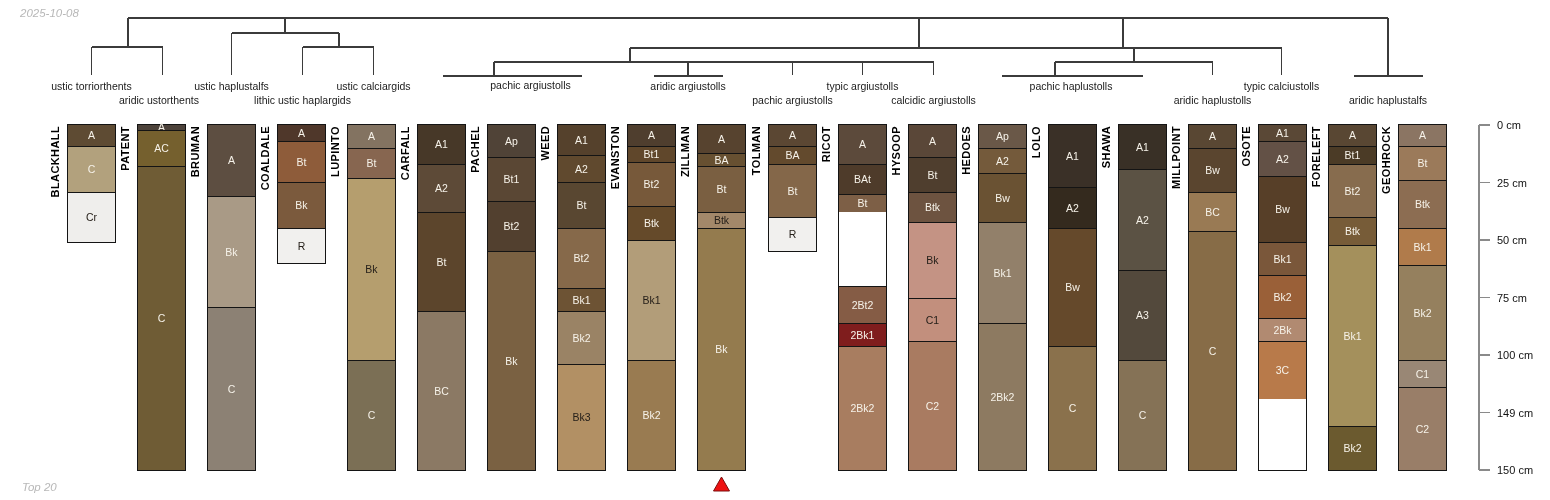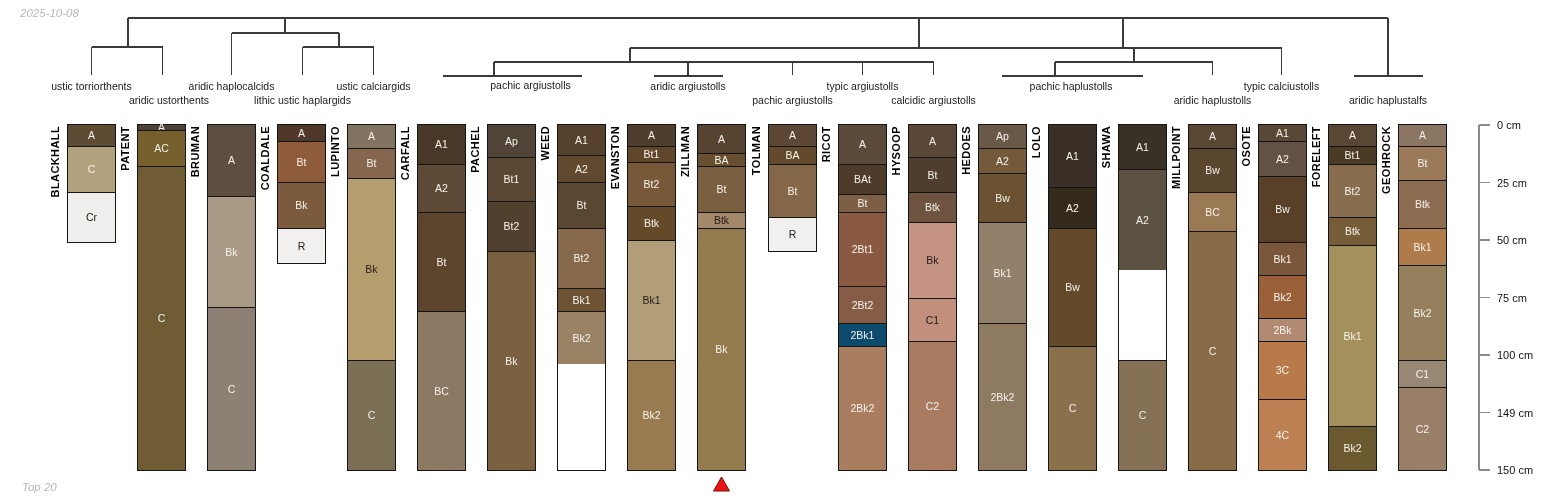--- a/index.html
+++ b/index.html
@@ -67,22 +67,22 @@
       <line x1="1055" y1="62" x2="1212.5" y2="62" stroke="#3b3b3b" stroke-width="1.1" shape-rendering="crispEdges"></line>
       <line x1="1055" y1="62" x2="1055" y2="76" stroke="#3b3b3b" stroke-width="1.1" shape-rendering="crispEdges"></line>
       <line x1="1212.5" y1="62" x2="1212.5" y2="75" stroke="#3b3b3b" stroke-width="1.1" shape-rendering="crispEdges"></line>
       <line x1="442.5" y1="76" x2="581.5" y2="76" stroke="#3b3b3b" stroke-width="1.1" shape-rendering="crispEdges"></line>
       <line x1="653.5" y1="76" x2="722.5" y2="76" stroke="#3b3b3b" stroke-width="1.1" shape-rendering="crispEdges"></line>
       <line x1="1002" y1="76" x2="1142.5" y2="76" stroke="#3b3b3b" stroke-width="1.1" shape-rendering="crispEdges"></line>
       <line x1="1353.5" y1="76" x2="1422.5" y2="76" stroke="#3b3b3b" stroke-width="1.1" shape-rendering="crispEdges"></line>
     </svg>
   <div id="taxa-layer">
       <div class="taxon" style="left: 91.5px; top: 81px; color: rgb(26, 26, 26);">ustic torriorthents</div>
-      <div class="taxon" style="left: 169px; top: 95px; color: rgb(26, 26, 26);">aridic ustorthents</div>
-      <div class="taxon" style="left: 231.5px; top: 81px; color: rgb(26, 26, 26);">aridic haplocalcids</div>
+      <div class="taxon" style="left: 159px; top: 95px; color: rgb(26, 26, 26);">aridic ustorthents</div>
+      <div class="taxon" style="left: 231.5px; top: 81px; color: rgb(26, 26, 26);">ustic haplustalfs</div>
       <div class="taxon" style="left: 302.5px; top: 95px; color: rgb(26, 26, 26);">lithic ustic haplargids</div>
       <div class="taxon" style="left: 373.5px; top: 81px; color: rgb(26, 26, 26);">ustic calciargids</div>
       <div class="taxon" style="left: 512px; top: 80px; color: rgb(26, 26, 26); padding-left: 37px;">pachic argiustolls</div>
       <div class="taxon" style="left: 688px; top: 81px; color: rgb(26, 26, 26);">aridic argiustolls</div>
       <div class="taxon" style="left: 792.5px; top: 95px; color: rgb(26, 26, 26);">pachic argiustolls</div>
       <div class="taxon" style="left: 862.5px; top: 81px; color: rgb(26, 26, 26);">typic argiustolls</div>
       <div class="taxon" style="left: 933.5px; top: 95px; color: rgb(26, 26, 26);">calcidic argiustolls</div>
       <div class="taxon" style="left: 1071px; top: 81px; color: rgb(26, 26, 26);">pachic haplustolls</div>
       <div class="taxon" style="left: 1212.5px; top: 95px; color: rgb(26, 26, 26);">aridic haplustolls</div>
       <div class="taxon" style="left: 1281.5px; top: 81px; color: rgb(26, 26, 26); text-align: center;">typic calciustolls</div>
@@ -198,20 +198,23 @@
         </div>
         <div class="hz sep" style="top: 103px; height: 60px; background: rgb(134, 105, 74); border-top-color: rgb(20, 20, 20);">
           <span class="hz-label" style="color: rgb(246, 242, 233);">Bt2</span>
         </div>
         <div class="hz sep" style="top: 163px; height: 23px; background: rgb(109, 83, 52); border-top-color: rgb(20, 20, 20);">
           <span class="hz-label" style="color: rgb(246, 242, 233);">Bk1</span>
         </div>
         <div class="hz sep" style="top: 186px; height: 53px; background: rgb(154, 131, 101); border-top-color: rgb(20, 20, 20);">
           <span class="hz-label" style="color: rgb(246, 242, 233);">Bk2</span>
         </div>
+        <div class="hz sep" style="top: 239px; height: 106px; background: rgb(178, 144, 100); border-top-color: rgb(20, 20, 20);">
+          <span class="hz-label" style="color: rgb(38, 32, 26);">Bk3</span>
+        </div>
       </div>
       <div class="pname" style="left: 610px; top: 126px;">EVANSTON</div>
       <div class="col" style="left: 627px; top: 124px; width: 47px; height: 345px; border-color: rgb(20, 20, 20);">
         <div class="hz" style="top: 0px; height: 21px; background: rgb(79, 62, 46); border-top-color: rgb(20, 20, 20);">
           <span class="hz-label" style="color: rgb(246, 242, 233);">A</span>
         </div>
         <div class="hz sep" style="top: 21px; height: 16px; background: rgb(96, 71, 43); border-top-color: rgb(20, 20, 20);">
           <span class="hz-label" style="color: rgb(246, 242, 233);">Bt1</span>
         </div>
         <div class="hz sep" style="top: 37px; height: 44px; background: rgb(119, 89, 58); border-top-color: rgb(20, 20, 20);">
@@ -264,27 +267,24 @@
       <div class="col" style="left: 838px; top: 124px; width: 47px; height: 345px; border-color: rgb(20, 20, 20);">
         <div class="hz" style="top: 0px; height: 39px; background: rgb(92, 74, 59); border-top-color: rgb(20, 20, 20);">
           <span class="hz-label" style="color: rgb(246, 242, 233);">A</span>
         </div>
         <div class="hz sep" style="top: 39px; height: 30px; background: rgb(78, 59, 42); border-top-color: rgb(20, 20, 20);">
           <span class="hz-label" style="color: rgb(246, 242, 233);">BAt</span>
         </div>
         <div class="hz sep" style="top: 69px; height: 18px; background: rgb(125, 95, 70); border-top-color: rgb(20, 20, 20);">
           <span class="hz-label" style="color: rgb(246, 242, 233);">Bt</span>
         </div>
-        <div class="hz sep" style="top: 87px; height: 74px; background: rgb(138, 89, 65); border-top-color: rgb(20, 20, 20);">
-          <span class="hz-label" style="color: rgb(246, 242, 233);">2Bt1</span>
-        </div>
         <div class="hz sep" style="top: 161px; height: 37px; background: rgb(133, 92, 69); border-top-color: rgb(20, 20, 20);">
           <span class="hz-label" style="color: rgb(246, 242, 233);">2Bt2</span>
         </div>
-        <div class="hz sep" style="top: 198px; height: 23px; background: #0c4a6e; border-top-color: rgb(20, 20, 20);">
+        <div class="hz sep" style="top: 198px; height: 23px; background: #7f1d1d; border-top-color: rgb(20, 20, 20);">
           <span class="hz-label" style="color: rgb(246, 242, 233);">2Bk1</span>
         </div>
         <div class="hz sep" style="top: 221px; height: 124px; background: rgb(168, 125, 96); border-top-color: rgb(20, 20, 20);">
           <span class="hz-label" style="color: rgb(246, 242, 233);">2Bk2</span>
         </div>
       </div>
       <div class="pname" style="left: 891px; top: 126px;">HYSOOP</div>
       <div class="col" style="left: 908px; top: 124px; width: 47px; height: 345px; border-color: rgb(20, 20, 20);">
         <div class="hz" style="top: 0px; height: 32px; background: rgb(90, 71, 56); border-top-color: rgb(20, 20, 20);">
           <span class="hz-label" style="color: rgb(246, 242, 233);">A</span>
@@ -339,20 +339,23 @@
         </div>
       </div>
       <div class="pname" style="left: 1101px; top: 126px;">SHAWA</div>
       <div class="col" style="left: 1118px; top: 124px; width: 47px; height: 345px; border-color: rgb(20, 20, 20);">
         <div class="hz" style="top: 0px; height: 44px; background: rgb(57, 48, 38); border-top-color: rgb(20, 20, 20);">
           <span class="hz-label" style="color: rgb(246, 242, 233);">A1</span>
         </div>
         <div class="hz sep" style="top: 44px; height: 101px; background: rgb(91, 82, 68); border-top-color: rgb(20, 20, 20);">
           <span class="hz-label" style="color: rgb(246, 242, 233);">A2</span>
         </div>
+        <div class="hz sep" style="top: 145px; height: 90px; background: rgb(83, 73, 60); border-top-color: rgb(20, 20, 20);">
+          <span class="hz-label" style="color: rgb(246, 242, 233);">A3</span>
+        </div>
         <div class="hz sep" style="top: 235px; height: 110px; background: rgb(133, 114, 86); border-top-color: rgb(20, 20, 20);">
           <span class="hz-label" style="color: rgb(246, 242, 233);">C</span>
         </div>
       </div>
       <div class="pname" style="left: 1171px; top: 126px;">MILLPOINT</div>
       <div class="col" style="left: 1188px; top: 124px; width: 47px; height: 345px; border-color: rgb(20, 20, 20);">
         <div class="hz" style="top: 0px; height: 23px; background: rgb(89, 71, 51); border-top-color: rgb(20, 20, 20);">
           <span class="hz-label" style="color: rgb(246, 242, 233);">A</span>
         </div>
         <div class="hz sep" style="top: 23px; height: 44px; background: rgb(90, 69, 47); border-top-color: rgb(20, 20, 20);">
@@ -380,23 +383,20 @@
           <span class="hz-label" style="color: rgb(246, 242, 233);">Bk1</span>
         </div>
         <div class="hz sep" style="top: 150px; height: 43px; background: rgb(154, 96, 56); border-top-color: rgb(20, 20, 20);">
           <span class="hz-label" style="color: rgb(246, 242, 233);">Bk2</span>
         </div>
         <div class="hz sep" style="top: 193px; height: 23px; background: rgb(177, 138, 113); border-top-color: rgb(20, 20, 20);">
           <span class="hz-label" style="color: rgb(246, 242, 233);">2Bk</span>
         </div>
         <div class="hz sep" style="top: 216px; height: 58px; background: rgb(184, 122, 74); border-top-color: rgb(20, 20, 20);">
           <span class="hz-label" style="color: rgb(246, 242, 233);">3C</span>
-        </div>
-        <div class="hz sep" style="top: 274px; height: 71px; background: rgb(188, 128, 83); border-top-color: rgb(20, 20, 20);">
-          <span class="hz-label" style="color: rgb(246, 242, 233);">4C</span>
         </div>
       </div>
       <div class="pname" style="left: 1311px; top: 126px;">FORELEFT</div>
       <div class="col" style="left: 1328px; top: 124px; width: 47px; height: 345px; border-color: rgb(20, 20, 20);">
         <div class="hz" style="top: 0px; height: 21px; background: rgb(89, 71, 51); border-top-color: rgb(20, 20, 20);">
           <span class="hz-label" style="color: rgb(246, 242, 233);">A</span>
         </div>
         <div class="hz sep" style="top: 21px; height: 18px; background: rgb(75, 59, 38); border-top-color: rgb(20, 20, 20);">
           <span class="hz-label" style="color: rgb(246, 242, 233);">Bt1</span>
         </div>

